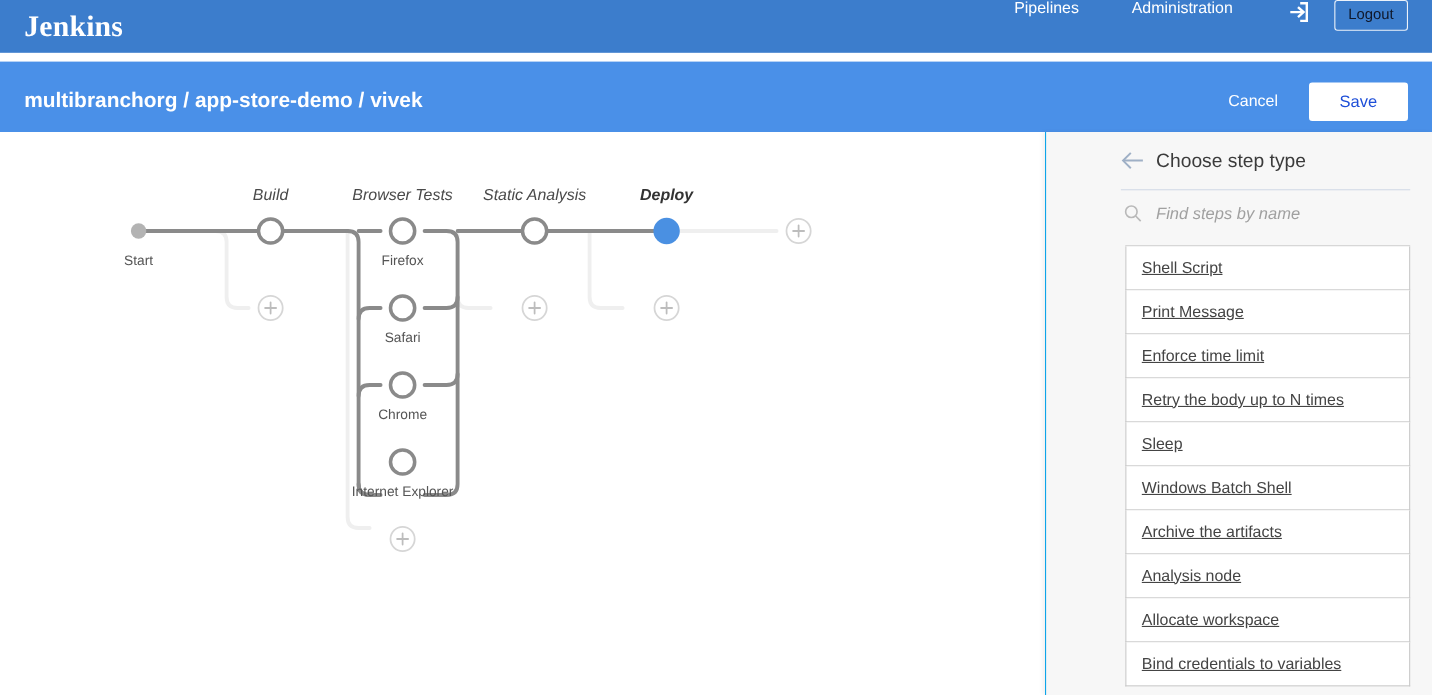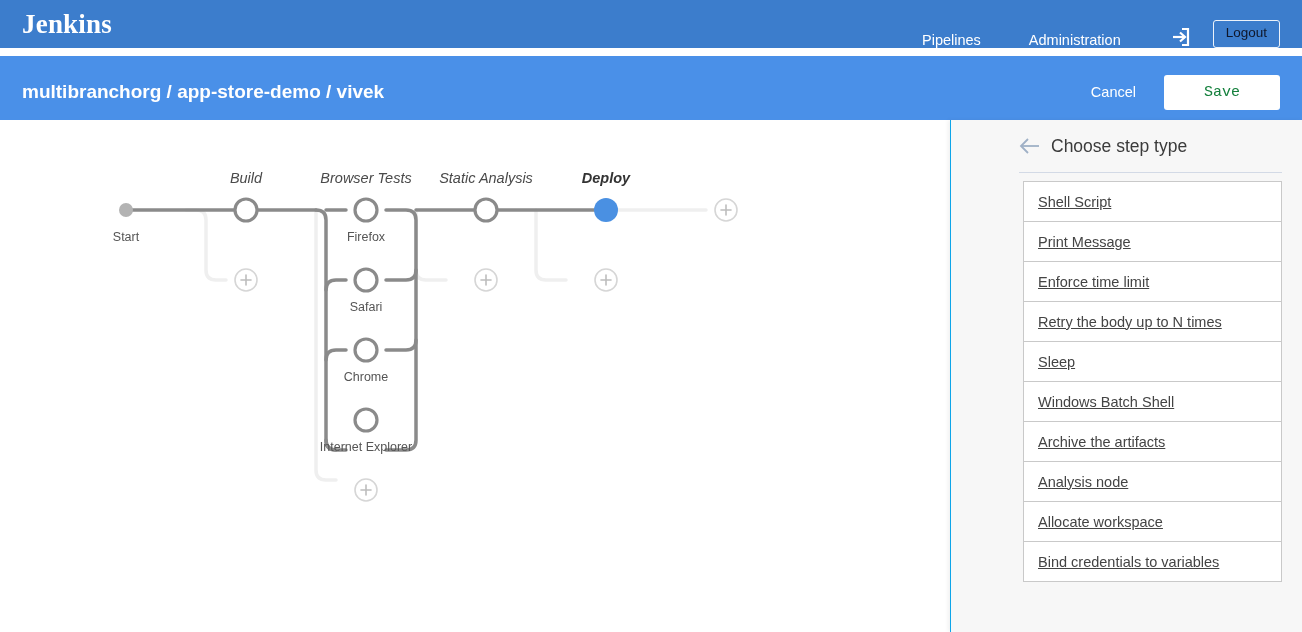--- a/index.html
+++ b/index.html
@@ -25,21 +25,21 @@
     margin-left: 22px;
     color: #ffffff;
     font-family: "Liberation Serif", "DejaVu Serif", serif;
     font-weight: bold;
     font-size: 27px;
     letter-spacing: 0.2px;
     line-height: 1;
   }
   .topnav-right {
     margin-left: auto;
-    display: flex; align-items: flex-end;
+    display: flex; align-items: flex-start;
     height: 48px;
   }
   .topnav-link {
     color: #ffffff;
     font-size: 14.5px;
     margin-right: 48px;
     text-decoration: none;
     white-space: nowrap;
   }
   .topnav-link.first { margin-right: 48px; }
@@ -80,27 +80,27 @@
     color: #ffffff;
     font-size: 14.5px;
     background: transparent;
     border: none;
     margin-right: 22px;
     cursor: pointer;
     font-family: inherit;
   }
   .save-btn {
     background: #ffffff;
-    color: #15803d;
+    color: #1d4ed8;
     font-size: 15px;
     border: none;
     border-radius: 3px;
-    padding: 9px 40px;
-    cursor: pointer;
-    font-family: Liberation Mono, monospace;
+    padding: 9px 28px;
+    cursor: pointer;
+    font-family: Liberation Sans, sans-serif;
   }
 
   
   .canvas {
     position: absolute; left: 0; top: 120px;
     width: 950px; height: 512px;
     background: #ffffff;
     overflow: hidden;
   }
   .graph-svg { position: absolute; left: 0; top: 0; }
@@ -317,20 +317,29 @@
         <svg width="22" height="18" viewBox="0 0 22 18">
           <line x1="2" y1="9" x2="20" y2="9" stroke="#9fb0c6" stroke-width="1.8"></line>
           <polyline points="9,2 2,9 9,16" fill="none" stroke="#9fb0c6" stroke-width="1.8"></polyline>
         </svg>
       </span>
       <div class="panel-title">Choose step type</div>
     </div>
 
     <div class="panel-divider"></div>
 
+    <div class="search-row">
+      <span class="search-icon">
+        <svg width="18" height="18" viewBox="0 0 18 18">
+          <circle cx="7.5" cy="7.5" r="5.2" fill="none" stroke="#b9b9b9" stroke-width="1.5"></circle>
+          <line x1="11.4" y1="11.4" x2="16" y2="16" stroke="#b9b9b9" stroke-width="1.5"></line>
+        </svg>
+      </span>
+      <input class="search-input" type="text" placeholder="Find steps by name" style="">
+    </div>
 
     <div class="step-list">
       <div class="step-item">Shell Script</div>
       <div class="step-item">Print Message</div>
       <div class="step-item">Enforce time limit</div>
       <div class="step-item">Retry the body up to N times</div>
       <div class="step-item">Sleep</div>
       <div class="step-item">Windows Batch Shell</div>
       <div class="step-item">Archive the artifacts</div>
       <div class="step-item">Analysis node</div>

